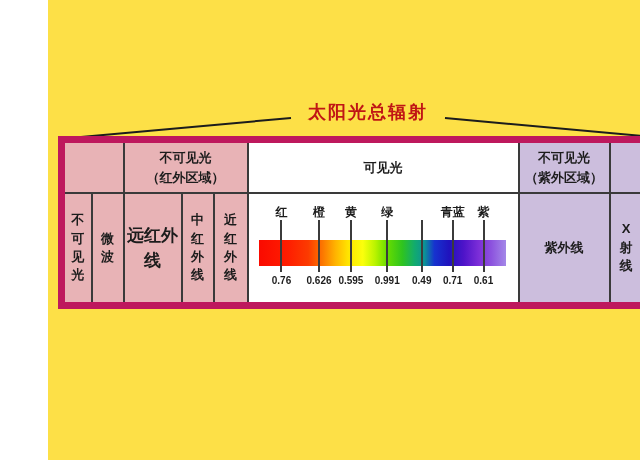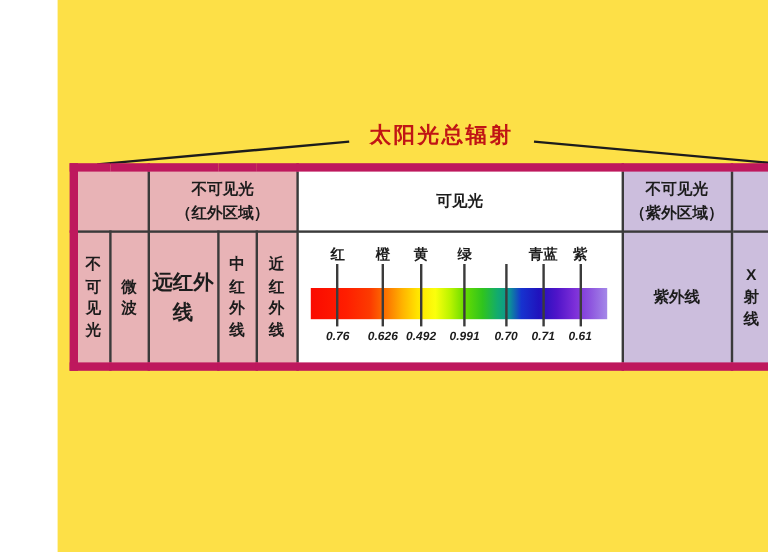--- a/index.html
+++ b/index.html
@@ -38,21 +38,21 @@
   .clabel{position:absolute;top:10px;transform:translateX(-50%);font-size:12px;font-weight:bold;white-space:nowrap;}
   .bar{
     position:absolute;left:0;right:0;top:46px;height:26px;
     background:linear-gradient(90deg,
       #fa0a00 0%, #ff1e00 12%, #fc3b00 20%, #fc7a00 26%, #ffb400 31%,
       #ffe400 36%, #fbff0c 42%, #baf400 47%, #66dc00 52%, #2fc41e 58%,
       #12ab6e 63%, #0c9396 67%, #1633cf 71%, #2012bd 77%, #4f14c9 83%,
       #7c2ed8 89%, #8c52de 94%, #a488e8 100%);
   }
   .tick{position:absolute;top:26px;height:52px;width:2px;background:#3b3b3b;transform:translateX(-50%);}
-  .tval{position:absolute;top:81px;transform:translateX(-50%);font-size:10px;font-weight:600;white-space:nowrap;font-style:italic;}
+  .tval{position:absolute;top:81px;transform:translateX(-50%);font-size:10px;font-weight:600;white-space:nowrap;}
 </style>
 </head>
 <body>
 
 <div class="canvas">
 
   <svg class="roof" viewBox="0 0 640 460" xmlns="http://www.w3.org/2000/svg">
     <line x1="243" y1="118" x2="33" y2="137" stroke="#1c1c1c" stroke-width="2"></line>
     <line x1="397" y1="118" x2="607" y2="137" stroke="#1c1c1c" stroke-width="2"></line>
   </svg>
@@ -98,23 +98,23 @@
           <div class="bar"></div>
           <div class="tick" style="left:9.3%"></div>
           <div class="tick" style="left:24.5%"></div>
           <div class="tick" style="left:37.4%"></div>
           <div class="tick" style="left:52.1%"></div>
           <div class="tick" style="left:66.1%"></div>
           <div class="tick" style="left:78.6%"></div>
           <div class="tick" style="left:91.1%"></div>
           <span class="tval" style="left:9.3%">0.76</span>
           <span class="tval" style="left:24.5%">0.626</span>
-          <span class="tval" style="left:37.4%">0.492</span>
+          <span class="tval" style="left:37.4%">0.595</span>
           <span class="tval" style="left:52.1%">0.991</span>
-          <span class="tval" style="left:66.1%">0.70</span>
+          <span class="tval" style="left:66.1%">0.49</span>
           <span class="tval" style="left:78.6%">0.71</span>
           <span class="tval" style="left:91.1%">0.61</span>
         </div>
       </td>
       <td class="purple band"><span>紫外线</span></td>
       <td class="purple band"><span class="vtext">X射线</span></td>
       <td class="purple band"><span class="vtext">γ射线</span></td>
     </tr>
   </tbody>
     </table>

